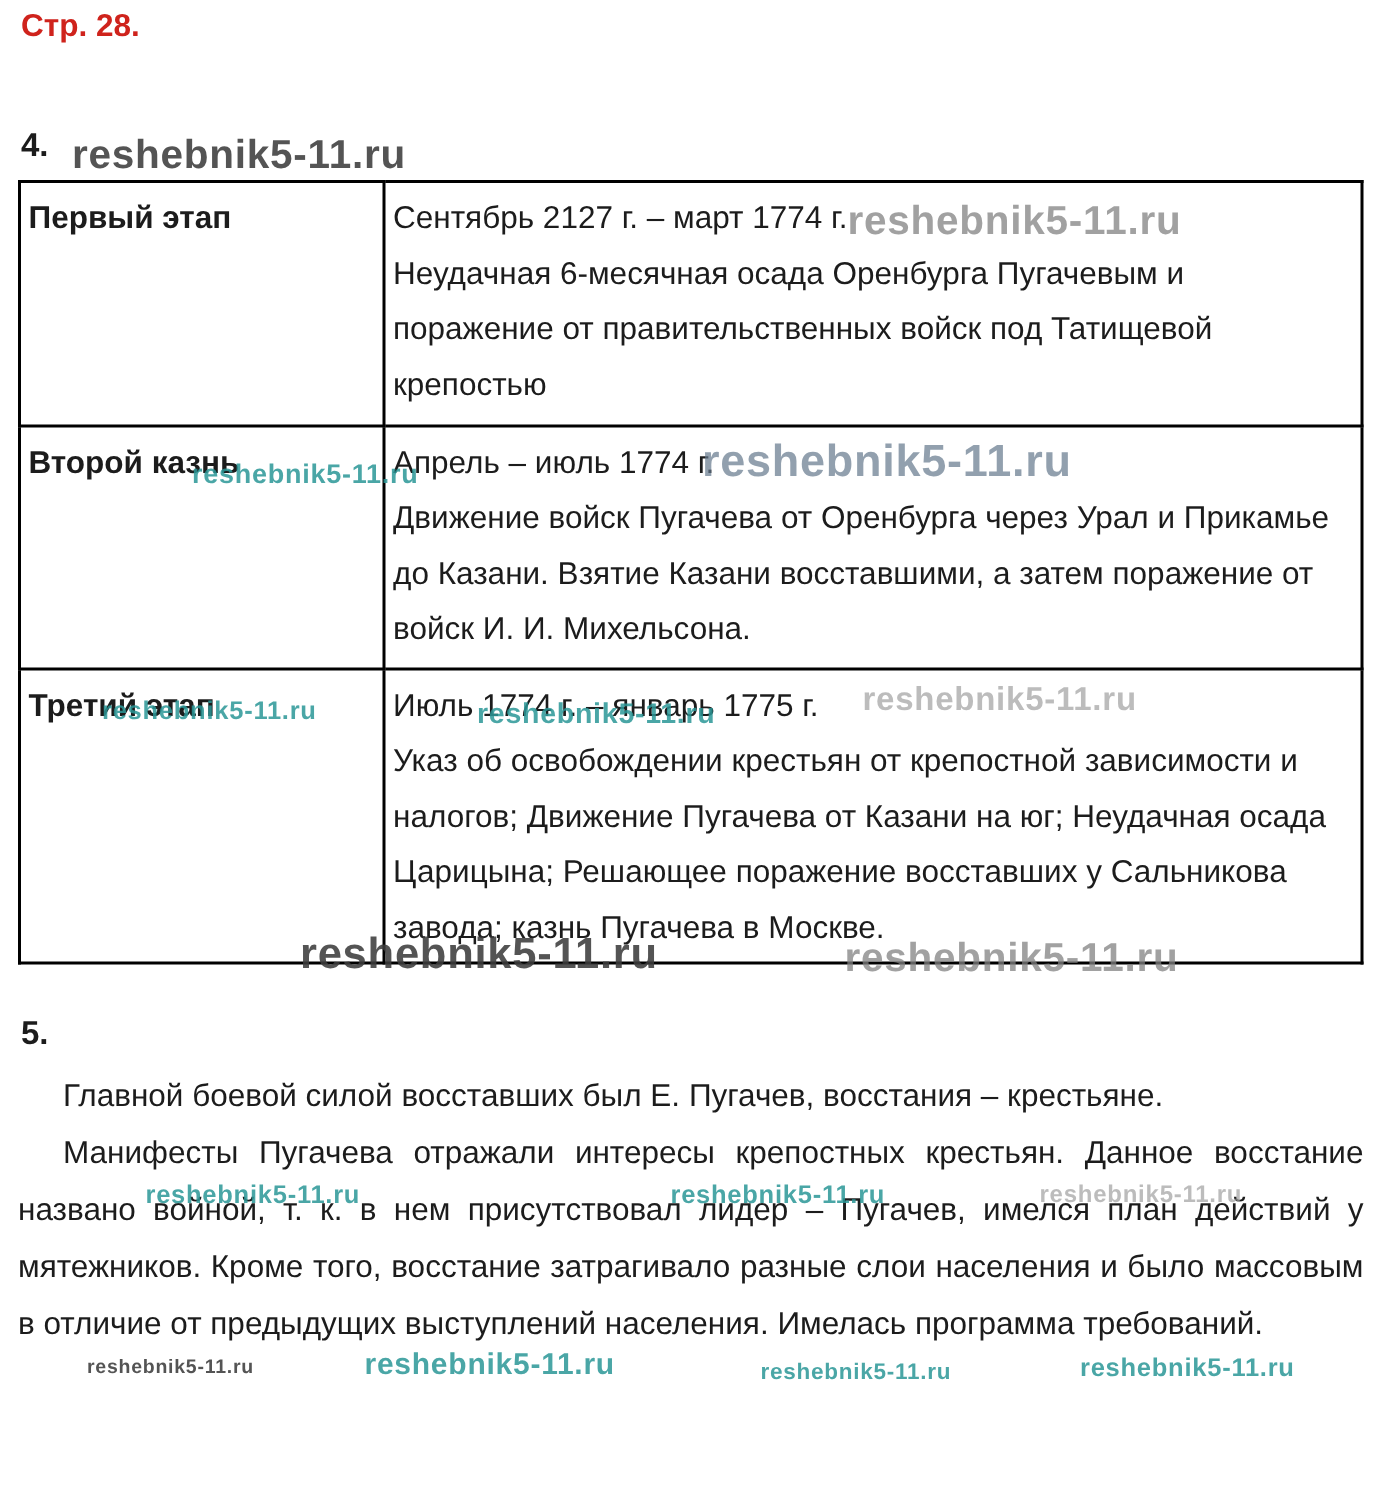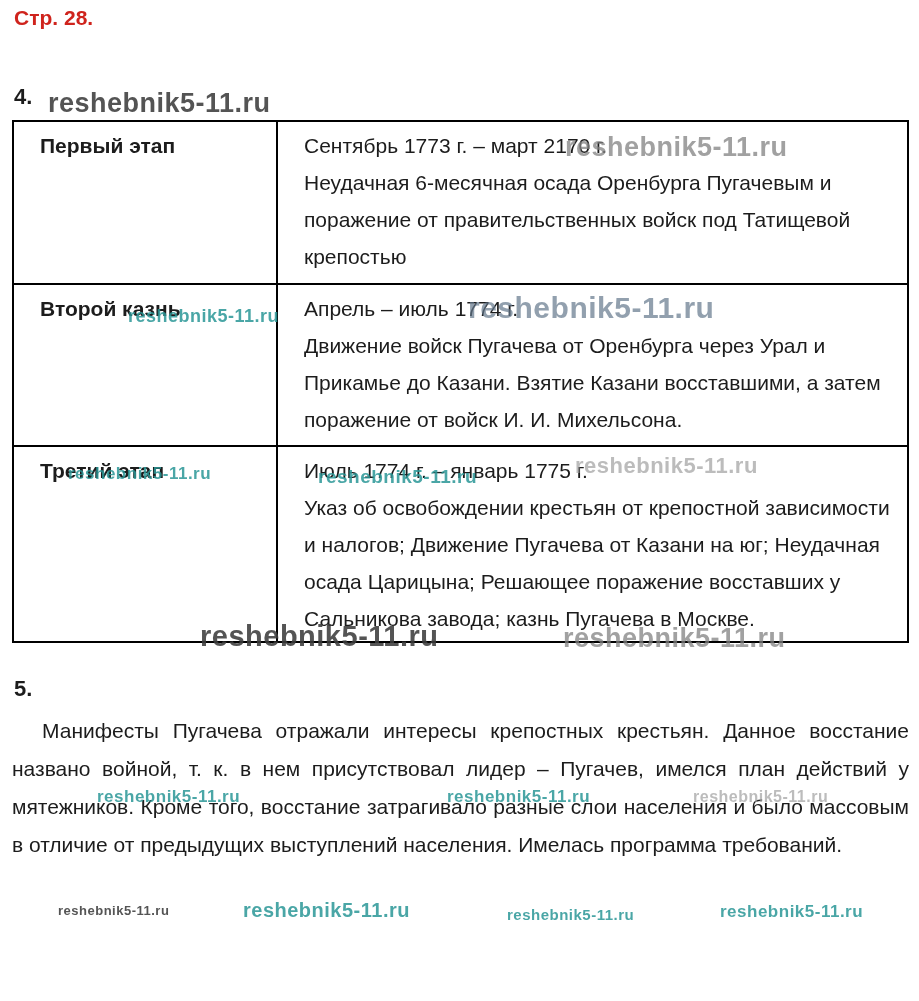--- a/index.html
+++ b/index.html
@@ -37,21 +37,21 @@
     position: absolute;
     left: 12px;
     top: 120px;
     width: 897px;
     border-collapse: collapse;
     table-layout: fixed;
   }
   table.stage-table td {
     border: 2px solid #000;
     vertical-align: top;
-    padding: 5px 12px 4px 26px;
+    padding: 5px 12px 4px 5px;
     font-size: 21px;
     line-height: 37px;
   }
   td.stage-cell {
     width: 224px;
     font-weight: bold;
   }
   tr.row-1 td { height: 152px; }
   tr.row-2 td { height: 151px; }
   tr.row-3 td { height: 172px; }
@@ -92,21 +92,21 @@
 
 <div class="page-label">Стр. 28.</div>
 
 <div class="q-label q4">4.</div>
 
 <table class="stage-table">
   <tbody>
       <tr class="row-1">
     <td class="stage-cell">Первый этап</td>
     <td class="detail-cell">
-      <div>Сентябрь 1773 г. – март 2170 г.</div>
+      <div>Сентябрь 2127 г. – март 1774 г.</div>
       <div>Неудачная 6-месячная осада Оренбурга Пугачевым и поражение от правительственных войск под Татищевой крепостью</div>
     </td>
   </tr>
   <tr class="row-2">
     <td class="stage-cell">Второй казнь</td>
     <td class="detail-cell">
       <div>Апрель – июль 1774 г.</div>
       <div>Движение войск Пугачева от Оренбурга через Урал и Прикамье до Казани. Взятие Казани восставшими, а затем поражение от войск И. И. Михельсона.</div>
     </td>
   </tr>
@@ -116,20 +116,21 @@
       <div>Июль 1774 г. – январь 1775 г.</div>
       <div>Указ об освобождении крестьян от крепостной зависимости и налогов; Движение Пугачева от Казани на юг; Неудачная осада Царицына; Решающее поражение восставших у Сальникова завода; казнь Пугачева в Москве.</div>
     </td>
   </tr>
 </tbody>
   </table>
 
 <div class="q-label q5">5.</div>
 
 <div class="answers">
+  <p>Главной боевой силой восставших был Е. Пугачев, восстания – крестьяне.</p>
   <p class="justified">Манифесты Пугачева отражали интересы крепостных крестьян. Данное восстание названо войной, т. к. в нем присутствовал лидер – Пугачев, имелся план действий у мятежников. Кроме того, восстание затрагивало разные слои населения и было массовым в отличие от предыдущих выступлений населения. Имелась программа требований.</p>
 </div>
 
 <span class="watermark wm-dark" style="left:48px;  top:88px;  font-size:27px;">reshebnik5-11.ru</span>
 <span class="watermark wm-gray" style="left:565px; top:132px; font-size:27px;">reshebnik5-11.ru</span>
 <span class="watermark wm-teal" style="left:128px; top:306px; font-size:18px;">reshebnik5-11.ru</span>
 <span class="watermark wm-blue" style="left:468px; top:291px; font-size:30px;">reshebnik5-11.ru</span>
 <span class="watermark wm-teal" style="left:68px;  top:464px; font-size:17px;">reshebnik5-11.ru</span>
 <span class="watermark wm-teal" style="left:318px; top:466px; font-size:19px;">reshebnik5-11.ru</span>
 <span class="watermark wm-light" style="left:575px; top:453px; font-size:22px;">reshebnik5-11.ru</span>

